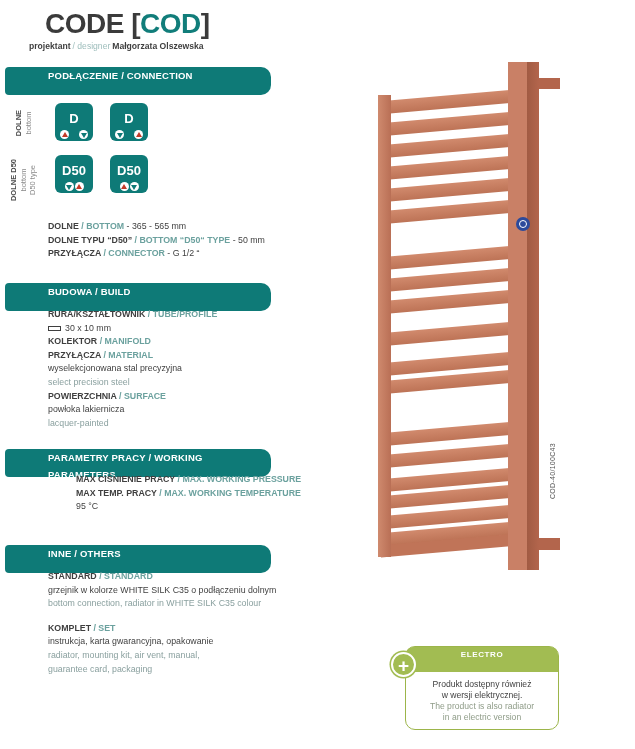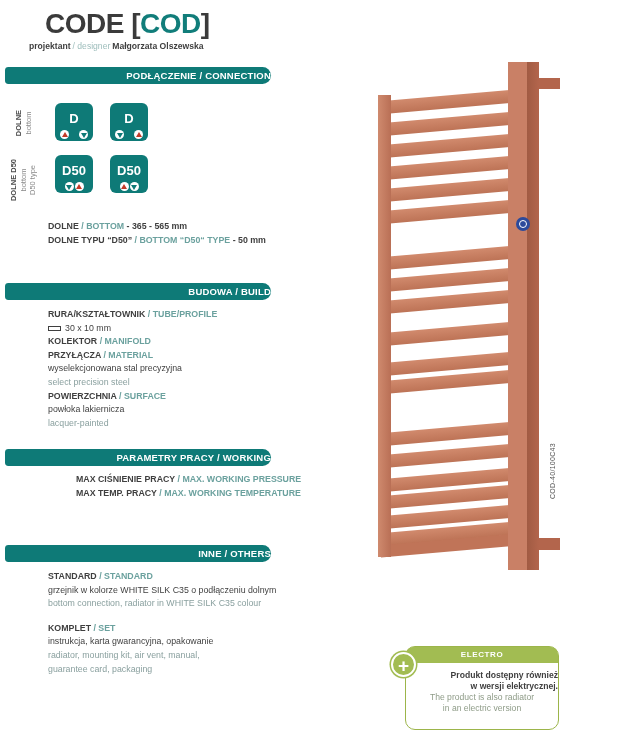--- a/index.html
+++ b/index.html
@@ -8,34 +8,34 @@
     font-family:"Liberation Sans", sans-serif; overflow:hidden;
   }
   
   .title { position:absolute; left:45px; top:8px; font-size:28px; font-weight:bold;
            color:#3b3b3b; letter-spacing:-0.5px; }
   .title .code-teal { color:#117d7a; }
   .byline { position:absolute; left:29px; top:41px; font-size:8.6px; color:#3f3f3f; }
   .byline .b { font-weight:bold; }
   .byline .sep { color:#9dbdbb; font-weight:normal; padding:0 2px; }
   
-  .section-bar { position:absolute; left:5px; width:266px; height:17px; background:#0e7a77;
+  .section-bar { position:absolute; left:5px; width:266px; height:28px; background:#0e7a77;
     border-radius:4px 10px 10px 4px; color:#fff; font-weight:bold; font-size:9.5px;
-    line-height:17px; padding-left:43px; box-sizing:border-box; letter-spacing:0.2px;text-align:right; }
+    line-height:17px; padding-left:43px; box-sizing:border-box; letter-spacing:0.2px; }
   .bar-connection { top:67px; } .bar-build { top:283px; }
   .bar-params { top:449px; } .bar-others { top:545px; }
   
   .spec-block { position:absolute; left:48px; font-size:8.8px; line-height:13.6px; color:#3f3f3f; }
   .blk-connection { top:220px; } .blk-build { top:308px; }
   .blk-params { top:473px;margin-left:28px; } .blk-others { top:570px; }
   .line { white-space:nowrap; }
   .pl  { font-weight:bold; color:#3f3f3f; }
   .sep { font-weight:bold; color:#6ba19e; }
   .en  { font-weight:bold; color:#6ba19e; }
-  .val { font-weight:bold; color:#3f3f3f; }
+  .val { font-weight:normal; color:#3f3f3f; }
   .vpl { font-weight:normal; color:#3f3f3f; }
   .ven { font-weight:normal; color:#8aa09f; }
   .spacer { height:11px; }
   .shape-rect { display:inline-block; width:13px; height:5px; border:1.2px solid #3f3f3f;
     margin-right:4px; vertical-align:middle; box-sizing:border-box; }
   .shape-square { display:inline-block; width:8px; height:8px; border:1.2px solid #3f3f3f;
     margin-right:4px; vertical-align:middle; box-sizing:border-box; }
   
   .side-label { position:absolute; transform:rotate(-90deg); transform-origin:0 0;
     font-size:7.5px; line-height:9.5px; text-align:center; }
@@ -69,28 +69,28 @@
     background:#b3654c; z-index:2; }
   .brand-badge { position:absolute; left:148px; top:155px; width:14px; height:14px; z-index:4;
     background:#2c4a9b; border-radius:50%; box-sizing:border-box; }
   .brand-badge::after { content:""; position:absolute; left:3px; top:3px; width:6px; height:6px;
     border:1.2px solid #fff; border-radius:50%; }
   .code-label { position:absolute; left:549px; top:443px; writing-mode:vertical-rl;
     transform:rotate(180deg); font-size:7px; color:#555; letter-spacing:0.3px; }
   
   .electro-box { position:absolute; left:405px; top:646px; width:154px; height:84px;
     border:1.5px solid #9cb54a; border-radius:10px; background:#fff; box-sizing:border-box; }
-  .electro-header { height:16px; background:#a2bc52; border-radius:7px 7px 0 0; color:#fff;
+  .electro-header { height:25px; background:#a2bc52; border-radius:7px 7px 0 0; color:#fff;
     font-weight:bold; font-size:8px; text-align:center; line-height:15px; letter-spacing:0.6px; }
   .electro-plus { position:absolute; left:-15px; top:5px; width:25px; height:25px;
     background:#a2bc52; border:2.5px solid #fff; border-radius:50%; color:#fff; font-size:19px;
     font-weight:bold; text-align:center; line-height:23px;
     box-shadow:0 0 0 1.5px #a2bc52; box-sizing:border-box; }
   .electro-text { margin-top:7px; text-align:center; font-size:8.6px; line-height:11px; }
-  .electro-text .eb { font-weight:bold; color:#3f3f3f;text-align:right; }
+  .electro-text .eb { font-weight:normal; color:#3f3f3f; }
   .electro-text .eg { color:#8f9c88; }
 </style>
 </head>
 <body>
 
 <div class="page">
 
   <div class="title"><span>CODE</span><span> [</span><span class="code-teal">COD</span><span>]</span></div>
   <div class="byline"><span class="b">projektant</span><span class="sep">/ designer</span><span class="b">Małgorzata Olszewska</span></div>
 
@@ -143,35 +143,37 @@
         </span>
         <span class="port" style="left: 19.5px;">
           <span class="tri tri-down"></span>
         </span>
       </div>
     </div>
 
   <div class="spec-block blk-connection">
       <div class="line"><span class="pl">DOLNE</span><span class="sep"> / </span><span class="en">BOTTOM</span><span class="val">&nbsp;- 365 - 565 mm</span></div>
       <div class="line"><span class="pl">DOLNE TYPU “D50”</span><span class="sep"> / </span><span class="en">BOTTOM “D50“ TYPE</span><span class="val">&nbsp;- 50 mm</span></div>
+      <div class="line"><span class="pl">PRZYŁĄCZA</span><span class="sep"> / </span><span class="en">CONNECTOR</span><span class="val">&nbsp;- G 1/2 “</span></div>
     </div>
   <div class="spec-block blk-build">
       <div class="line"><span class="pl">RURA/KSZTAŁTOWNIK</span><span class="sep"> / </span><span class="en">TUBE/PROFILE</span></div>
       <div class="line"><span class="shape-rect"></span><span class="vpl">30 x 10 mm</span></div>
       <div class="line"><span class="pl">KOLEKTOR</span><span class="sep"> / </span><span class="en">MANIFOLD</span></div>
       <div class="line"><span class="pl">PRZYŁĄCZA</span><span class="sep"> / </span><span class="en">MATERIAL</span></div>
       <div class="line"><span class="vpl">wyselekcjonowana stal precyzyjna</span></div>
       <div class="line"><span class="ven">select precision steel</span></div>
       <div class="line"><span class="pl">POWIERZCHNIA</span><span class="sep"> / </span><span class="en">SURFACE</span></div>
       <div class="line"><span class="vpl">powłoka lakiernicza</span></div>
       <div class="line"><span class="ven">lacquer-painted</span></div>
     </div>
   <div class="spec-block blk-params">
       <div class="line"><span class="pl">MAX CIŚNIENIE PRACY</span><span class="sep"> / </span><span class="en">MAX. WORKING PRESSURE</span></div>
       <div class="line"><span class="pl">MAX TEMP. PRACY</span><span class="sep"> / </span><span class="en">MAX. WORKING TEMPERATURE</span></div>
+      <div class="line"><span class="vpl">95 °C</span></div>
     </div>
   <div class="spec-block blk-others">
       <div class="line"><span class="pl">STANDARD</span><span class="sep"> / </span><span class="en">STANDARD</span></div>
       <div class="line"><span class="vpl">grzejnik w kolorze WHITE SILK C35 o podłączeniu dolnym</span></div>
       <div class="line"><span class="ven">bottom connection, radiator in WHITE SILK C35 colour</span></div>
       <div class="spacer"></div>
       <div class="line"><span class="pl">KOMPLET</span><span class="sep"> / </span><span class="en">SET</span></div>
       <div class="line"><span class="vpl">instrukcja, karta gwarancyjna, opakowanie</span></div>
       <div class="line"><span class="ven">radiator, mounting kit, air vent, manual,</span></div>
       <div class="line"><span class="ven">guarantee card, packaging</span></div>

